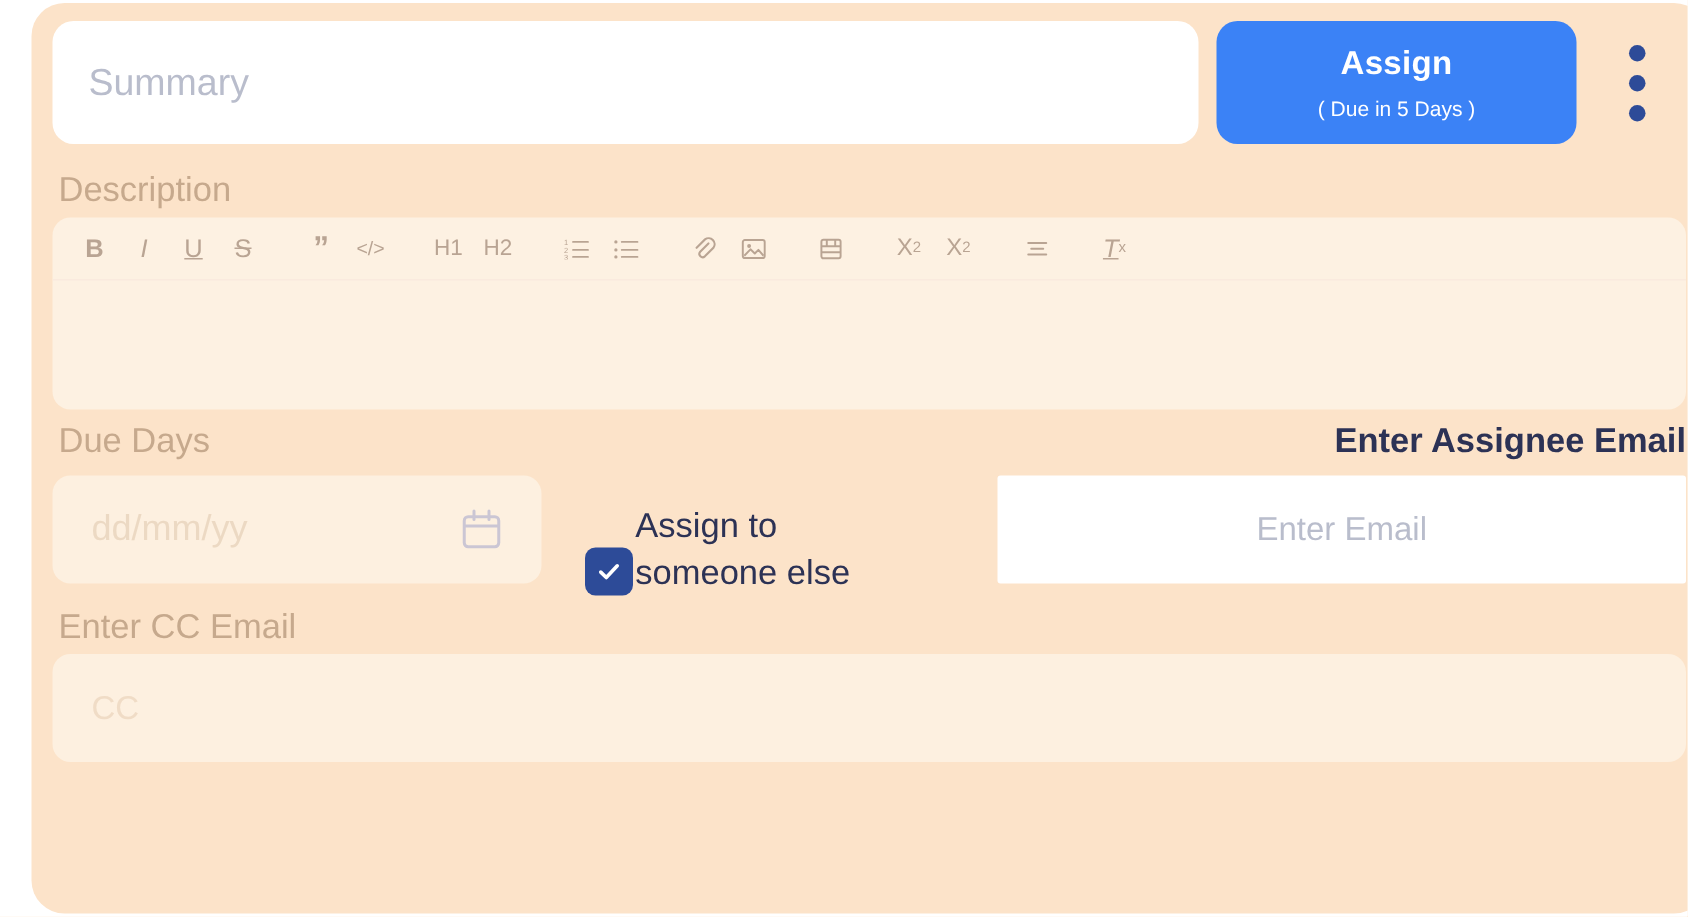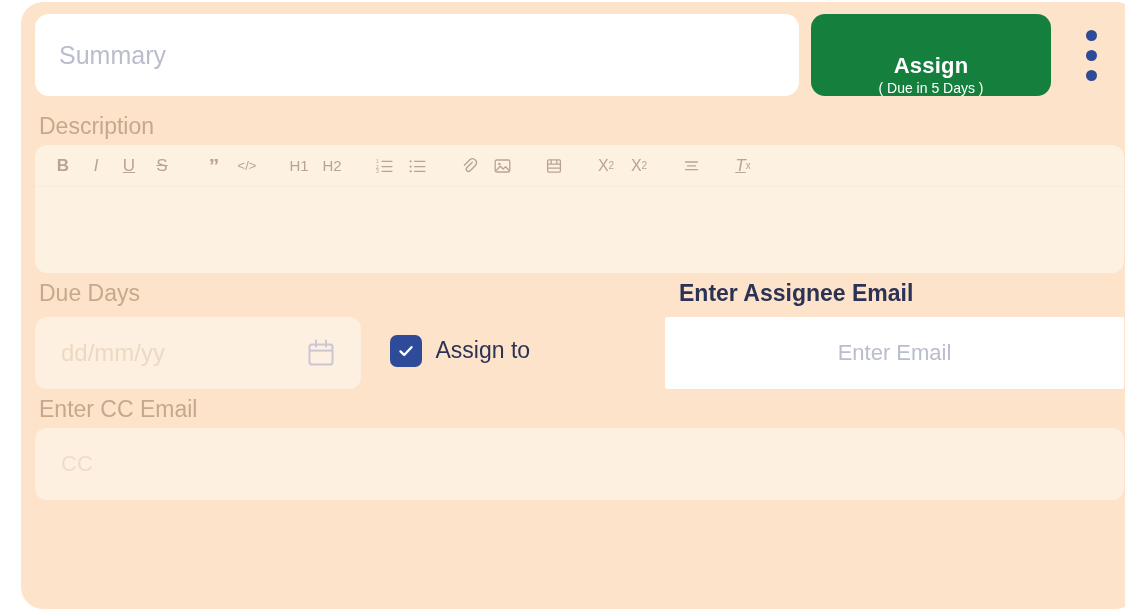--- a/index.html
+++ b/index.html
@@ -55,32 +55,32 @@
     color: #3c4257;
   }
   .summary-input::placeholder {
     color: #b9bdcc;
     font-size: 25px;
   }
 
   .assign-button {
     width: 240px;
     height: 82px;
-    background: #15803d;
+    background: #3b82f6;
     border: none;
     border-radius: 14px;
     color: #ffffff;
     cursor: pointer;
     display: flex;
     flex-direction: column;
     align-items: center;
-    justify-content: flex-end;
+    justify-content: space-between;
     gap: 2px;
     font-family: "Liberation Sans", sans-serif;
-    padding: 0;
+    padding: 16px;
   }
   .assign-main {
     font-size: 22px;
     font-weight: bold;
     letter-spacing: 0.2px;
     line-height: 1.1;
   }
   .assign-sub {
     font-size: 14px;
     font-weight: normal;
@@ -210,22 +210,22 @@
     right: 24px;
     top: 50%;
     transform: translateY(-50%);
     cursor: pointer;
     line-height: 0;
   }
 
   .check-col {
     width: 300px;
     display: flex;
-    align-items: center;
-    gap: 14px;
+    align-items: flex-end;
+    gap: 2px;
     padding-top: 18px;
     padding-left: 20px;
     box-sizing: border-box;
   }
   .checkbox {
     width: 32px;
     height: 32px;
     border-radius: 7px;
     background: #2d4b98;
     display: flex;
@@ -392,21 +392,21 @@
         </button>
       </div>
 
     </div>
 
     <div style="display:flex; gap:0;">
       <div style="width:340px;">
         <div class="field-label">Due Days</div>
       </div>
       <div style="width:300px;"></div>
-      <div style="flex:1;">
+      <div style="flex:1;text-align:right;">
         <div class="field-label active">Enter Assignee Email</div>
       </div>
     </div>
 
     <div class="middle-row">
       <div class="due-col">
         <div class="due-input-wrap">
           <input class="due-input" type="text" placeholder="dd/mm/yy" style="">
           <span class="calendar-icon">
             <svg width="32" height="32" viewBox="0 0 32 32" fill="none" stroke="#cbc6d4" stroke-width="2">
@@ -420,20 +420,21 @@
       </div>
 
       <div class="check-col">
         <span class="checkbox">
           <svg width="20" height="20" viewBox="0 0 20 20" fill="none" stroke="#ffffff" stroke-width="2.4" stroke-linecap="round" stroke-linejoin="round">
             <path d="M4.5 10.4 L8.2 14 L15.5 6.2"></path>
           </svg>
         </span>
         <span class="check-label">
           <span>Assign to</span><br>
+          <span>someone else</span>
         </span>
       </div>
 
       <div class="assignee-col">
         <input class="assignee-input" type="text" placeholder="Enter Email" style="">
       </div>
     </div>
 
     <div class="field-label">Enter CC Email</div>
     <input class="cc-input" type="text" placeholder="CC" style="">

